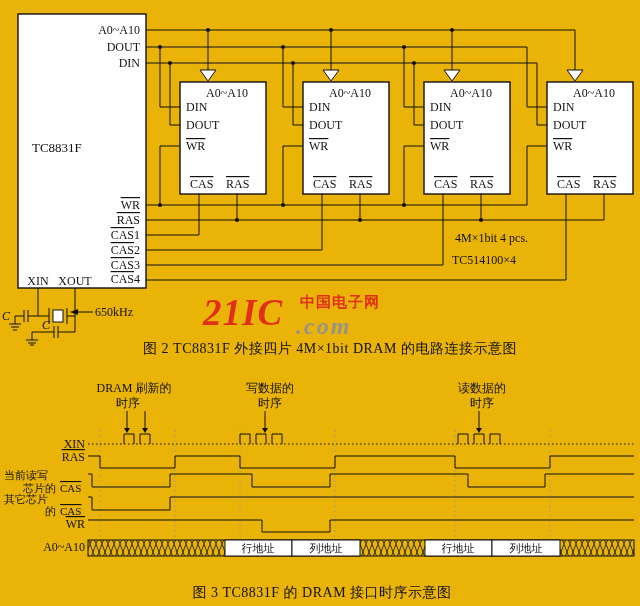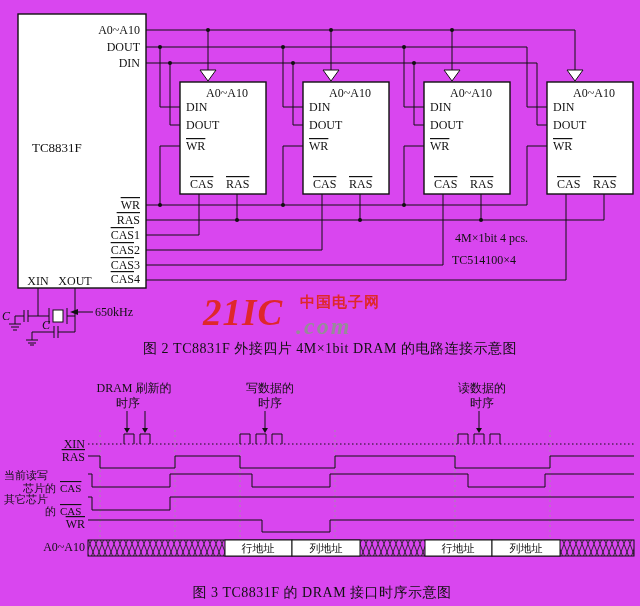--- a/index.html
+++ b/index.html
@@ -1,16 +1,16 @@
 <!DOCTYPE html>
 <html><head>
 <meta charset="utf-8">
 <style>
   html,body{margin:0;padding:0;background:#fff;}
-  .page{position:relative;width:640px;height:606px;background:#d946ef;overflow:hidden;}
+  .page{position:relative;width:640px;height:606px;background:#eab308;overflow:hidden;}
   svg{position:absolute;left:0;top:0;}
   text{font-family:"Liberation Serif","DejaVu Serif",serif;fill:#111;}
   .t11{font-size:11px;}
   .t12{font-size:12px;}
   .t13{font-size:13px;}
   .cap{font-size:14px;letter-spacing:0.5px;}
   .ov{text-decoration:overline;}
   .it{font-style:italic;}
   .wire{stroke:#111;stroke-width:1;fill:none;}
   .box{fill:#fff;stroke:#111;stroke-width:1.4;}

